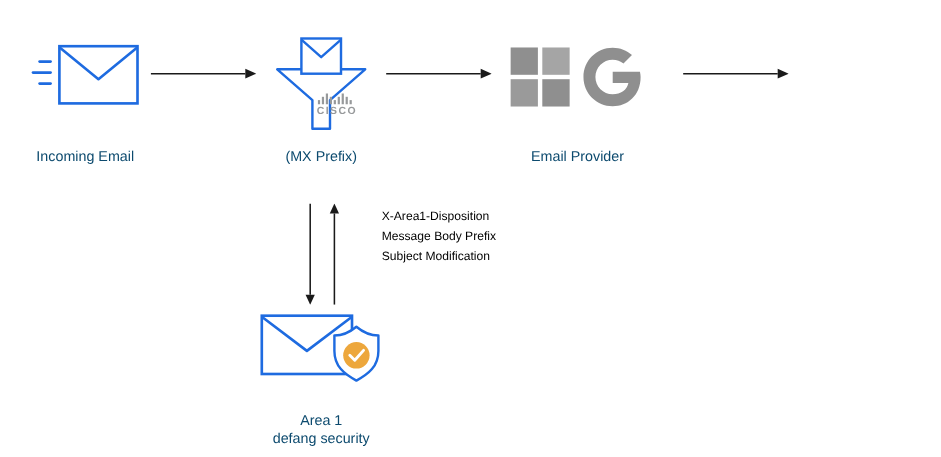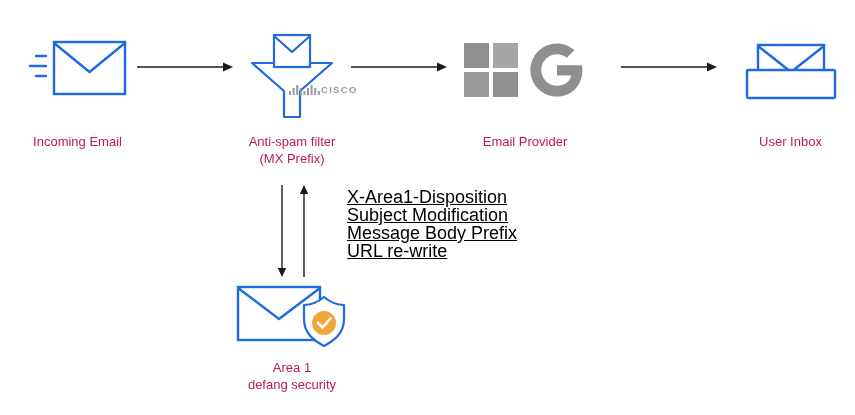--- a/index.html
+++ b/index.html
@@ -22,38 +22,38 @@
     display: flex;
     justify-content: center;
     align-items: flex-start;
     width: 100%;
   }
   .top-row .icon-wrap { height: 100px; }
   .label {
     font-size: 13px;
     line-height: 17px;
     text-align: center;
-    color: #be185d;
+    color: #0c4a6e;
   }
   .arrow-h { position: absolute; }
   .v-arrows { position: absolute; }
   .annotation {
     position: absolute;
-    font-size: 18px;
+    font-size: 11px;
     line-height: 18px;
     color: #000;
-    text-decoration: underline;
   }
   .provider-logos { display: flex; align-items: center; gap: 10px; margin-top: 8px; }
   .cisco {
     position: absolute;
     left: 56px;
     top: 50px;
     display: flex;
-    align-items: flex-end;
+    flex-direction: column;
+    align-items: flex-start;
     gap: 1px;
   }
   .cisco-word {
     font-size: 9.5px;
     font-weight: 700;
     letter-spacing: 1.3px;
     color: #97999B;
   }
 </style>
 </head>
@@ -96,21 +96,20 @@
             <rect x="15.4" y="8" width="2" height="4"></rect>
             <rect x="19" y="5" width="2" height="7"></rect>
             <rect x="22.6" y="2" width="2" height="10"></rect>
             <rect x="26.2" y="5" width="2" height="7"></rect>
             <rect x="29.8" y="8" width="2" height="4"></rect>
           </g>
         </svg>
         <div class="cisco-word">CISCO</div>
       </div>
     </div>
-    <div class="label">Anti-spam filter</div>
     <div class="label">(MX Prefix)</div>
   </div>
 
   <svg class="arrow-h" style="left:351px; top:61px;" width="96" height="12" viewBox="0 0 96 12">
     <line x1="0" y1="6" x2="86" y2="6" stroke="#1A1A1A" stroke-width="1.4"></line>
     <polygon points="86,1.6 96,6 86,10.4" fill="#1A1A1A"></polygon>
   </svg>
 
   <div class="node top-row" style="left:455px; top:33px; width:140px;">
     <div class="icon-wrap">
@@ -127,58 +126,47 @@
       </div>
     </div>
     <div class="label">Email Provider</div>
   </div>
 
   <svg class="arrow-h" style="left:621px; top:61px;" width="96" height="12" viewBox="0 0 96 12">
     <line x1="0" y1="6" x2="86" y2="6" stroke="#1A1A1A" stroke-width="1.4"></line>
     <polygon points="86,1.6 96,6 86,10.4" fill="#1A1A1A"></polygon>
   </svg>
 
-  <div class="node top-row" style="left:733px; top:33px; width:115px;">
-    <div class="icon-wrap">
-      <svg width="92" height="58" viewBox="0 0 92 58" style="margin-top:10px;">
-        <rect x="13" y="2" width="66" height="40" fill="#ffffff" stroke="#1E6BE0" stroke-width="2.4"></rect>
-        <path d="M13,3 L46,29 L79,3" fill="none" stroke="#1E6BE0" stroke-width="2.4" stroke-linejoin="round"></path>
-        <rect x="2" y="27" width="88" height="28" rx="1.5" fill="#ffffff" stroke="#1E6BE0" stroke-width="2.4"></rect>
-      </svg>
-    </div>
-    <div class="label">User Inbox</div>
-  </div>
 
   <svg class="v-arrows" style="left:272px; top:185px;" width="44" height="92" viewBox="0 0 44 92">
     <g>
       <line x1="10" y1="0" x2="10" y2="83" stroke="#1A1A1A" stroke-width="1.4"></line>
       <polygon points="5.8,83 14.2,83 10,92" fill="#1A1A1A"></polygon>
     </g>
     <g>
       <line x1="32" y1="92" x2="32" y2="9" stroke="#1A1A1A" stroke-width="1.4"></line>
       <polygon points="27.8,9 36.2,9 32,0" fill="#1A1A1A"></polygon>
     </g>
   </svg>
 
   <div class="annotation" style="left:347px; top:188px;">
     <div>X-Area1-Disposition</div>
+    <div>Message Body Prefix</div>
     <div>Subject Modification</div>
-    <div>Message Body Prefix</div>
-    <div>URL re-write</div>
   </div>
 
   <div class="node" style="left:232px; top:283px; width:120px;">
     <div class="icon-wrap">
       <svg width="112" height="74" viewBox="0 0 112 74">
         <rect x="2" y="4" width="82" height="53" fill="#ffffff" stroke="#1E6BE0" stroke-width="2.4"></rect>
         <path d="M2,5 L43,36 L84,5" fill="none" stroke="#1E6BE0" stroke-width="2.4" stroke-linejoin="round"></path>
         <g>
           <path d="M88,14 c6,5 14,8 20,8 v14 c0,14 -9,21 -20,27 c-11,-6 -20,-13 -20,-27 V22 c6,0 14,-3 20,-8 z" fill="#ffffff" stroke="#1E6BE0" stroke-width="2.2" stroke-linejoin="round"></path>
           <circle cx="88" cy="40" r="12" fill="#EDA73C"></circle>
           <path d="M82,40 l4.5,4.5 L94.5,35.5" fill="none" stroke="#ffffff" stroke-width="2.6" stroke-linecap="round" stroke-linejoin="round"></path>
         </g>
       </svg>
     </div>
-    <div class="label" style="margin-top:2px;">Area 1</div>
+    <div class="label" style="margin-top:16px;">Area 1</div>
     <div class="label">defang security</div>
   </div>
 
 </div>
 
 </body></html>

